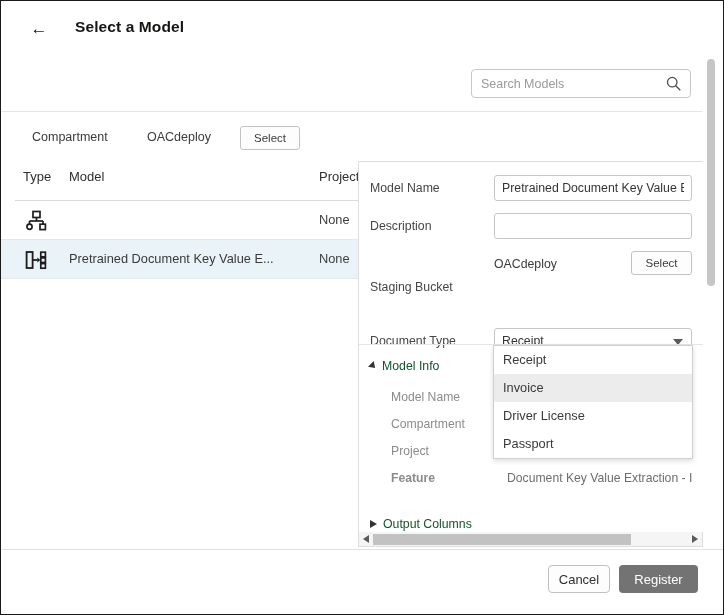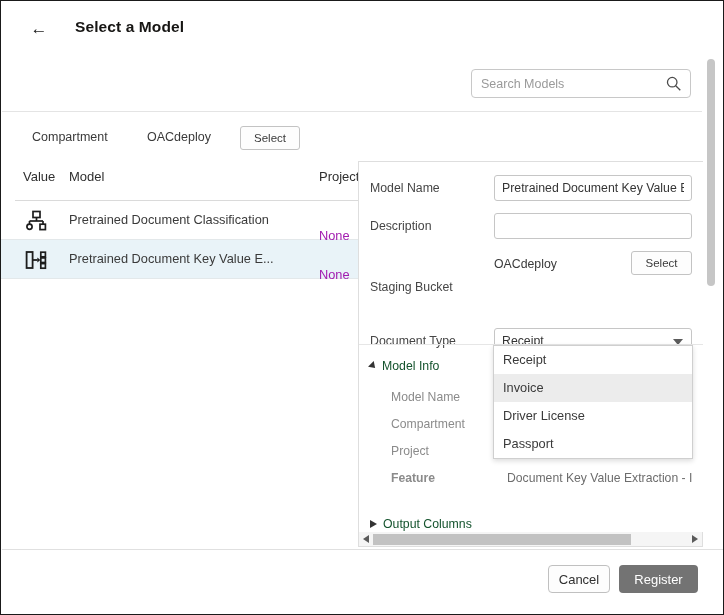--- a/index.html
+++ b/index.html
@@ -105,22 +105,22 @@
   .trow.selected { background: #e9f3f8; padding-left: 37px; }
   .trow .row-icon {
     position: absolute; left: 24px; top: 9px;
     width: 22px; height: 22px;
   }
   .trow .cell-model {
     position: absolute; left: 68px; top: 11px;
     font-size: 12.8px; color: #3a3a3a; white-space: nowrap;
   }
   .trow .cell-project {
-    position: absolute; left: 318px; top: 27px;
-    font-size: 12.8px; color: #a21caf; white-space: nowrap; text-align: center;
+    position: absolute; left: 318px; top: 11px;
+    font-size: 12.8px; color: #404040; white-space: nowrap; text-align: center;
   }
 
   
   .panel {
     position: absolute; left: 357px; top: 160px;
     width: 345px; height: 385px;
     background: #fff;
     border-left: 1px solid #dedede;
     border-top: 1px solid #dedede;
     border-bottom: 1px solid #dedede;
@@ -296,37 +296,36 @@
   <div class="hdr-rule"></div>
 
   <div class="comp-row">
     <div class="comp-label">Compartment</div>
     <div class="comp-value">OACdeploy</div>
     <button class="comp-select-btn">Select</button>
   </div>
 
   <div class="tbl">
     <div class="tbl-head">
-      <div class="th th-type">Value</div>
+      <div class="th th-type">Type</div>
       <div class="th th-model">Model</div>
       <div class="th th-project">Project</div>
       <div class="tbl-head-rule"></div>
     </div>
 
     <div class="trow">
       <svg class="row-icon" viewBox="0 0 22 22">
         <rect x="8" y="1.5" width="7" height="6" fill="none" stroke="#1d1d1d" stroke-width="1.7"></rect>
         <line x1="11.5" y1="7.5" x2="11.5" y2="11" stroke="#1d1d1d" stroke-width="1.7"></line>
         <line x1="4.5" y1="11" x2="18" y2="11" stroke="#1d1d1d" stroke-width="1.7"></line>
         <line x1="4.5" y1="11" x2="4.5" y2="14" stroke="#1d1d1d" stroke-width="1.7"></line>
         <line x1="18" y1="11" x2="18" y2="14" stroke="#1d1d1d" stroke-width="1.7"></line>
         <circle cx="4.5" cy="16.8" r="2.6" fill="none" stroke="#1d1d1d" stroke-width="1.7"></circle>
         <rect x="15" y="14.2" width="5.4" height="5.4" fill="none" stroke="#1d1d1d" stroke-width="1.7"></rect>
       </svg>
-      <div class="cell-model">Pretrained Document Classification</div>
       <div class="cell-project">None</div>
     </div>
 
     <div class="trow selected" style="background: rgb(233, 243, 248);">
       <svg class="row-icon" viewBox="0 0 22 22">
         <rect x="1.6" y="3" width="6" height="16" fill="none" stroke="#1d1d1d" stroke-width="1.8"></rect>
         <line x1="7.8" y1="11" x2="12.5" y2="11" stroke="#1d1d1d" stroke-width="1.8"></line>
         <polygon points="12.3,8.4 15.4,11 12.3,13.6" fill="#1d1d1d"></polygon>
         <rect x="15.8" y="3.2" width="4.6" height="4.6" fill="none" stroke="#1d1d1d" stroke-width="1.7"></rect>
         <rect x="15.8" y="8.9" width="4.6" height="4.6" fill="none" stroke="#1d1d1d" stroke-width="1.7"></rect>

